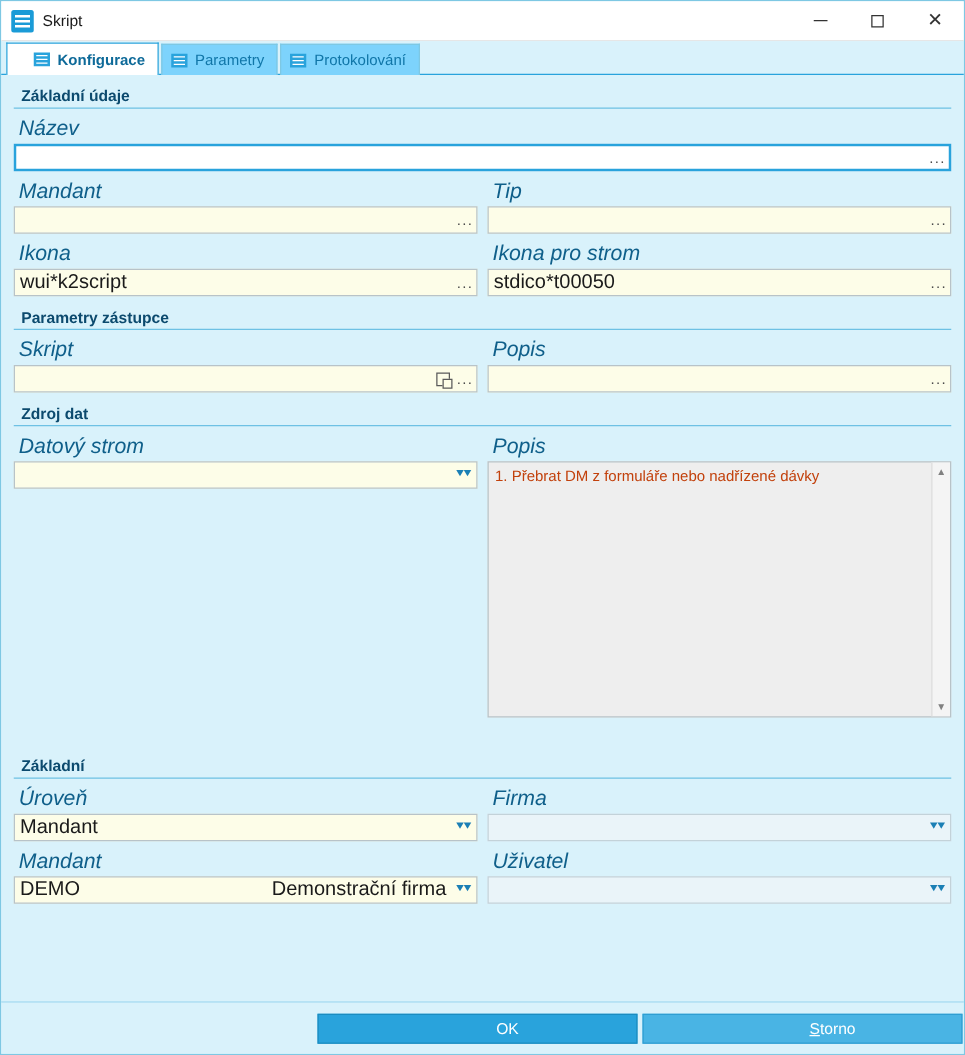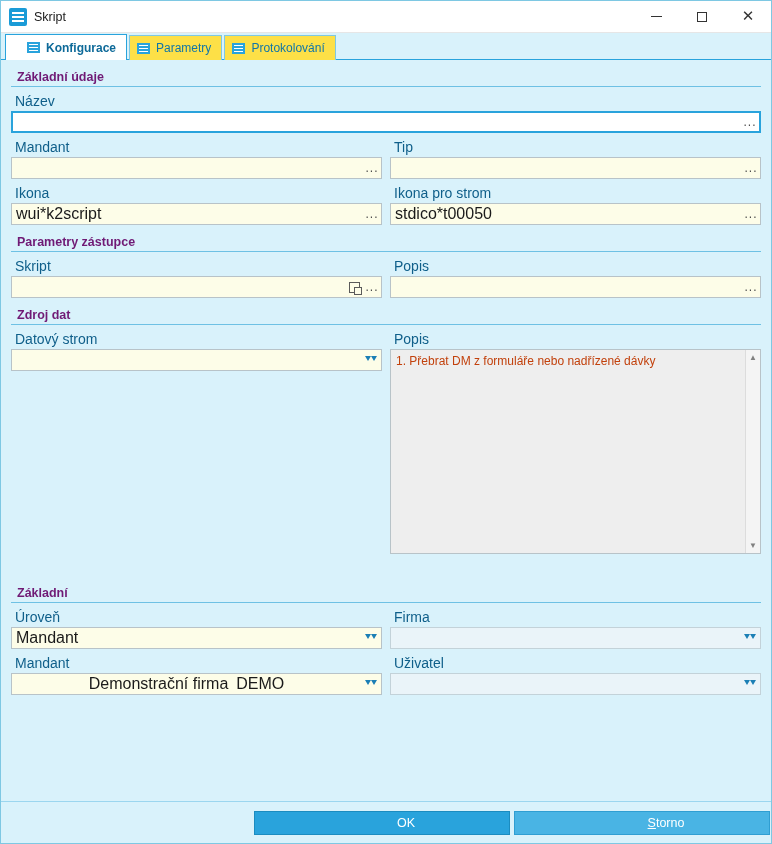--- a/index.html
+++ b/index.html
@@ -61,21 +61,21 @@
     background: #d9f2fb;
     display: flex; align-items: flex-end;
     padding-left: 4px;
     flex: 0 0 27px;
     border-bottom: 1px solid #29a3dc;
   }
   .tab {
     height: 25px;
     display: flex; align-items: center;
     padding: 0 10px 0 7px;
-    background: #fde047;
+    background: #7dd3fc;
     border: 1px solid #7ec8e3;
     border-bottom: none;
     margin-right: 2px;
     color: #1076a8;
     font-size: 12px;
     position: relative;
     top: 1px;
   }
   .tab.active {
     background: #ffffff;
@@ -101,36 +101,37 @@
 
   
   .body {
     flex: 1 1 auto;
     background: #d9f2fb;
     padding: 10px 10px 0 10px;
     position: relative;
     overflow: hidden;
   }
   .section-title {
-    color: #701a75;
+    color: #0c4a6e;
     font-weight: bold;
     font-size: 12.5px;
     padding: 0 0 2px 6px;
     border-bottom: 1px solid #6ec1e4;
     margin-bottom: 6px;
   }
   .section { margin-bottom: 10px; }
   .row { display: flex; gap: 8px; }
   .col { flex: 1 1 0; min-width: 0; }
   .field-label {
     color: #0f5f8a;
-    font-size: 14px;
+    font-size: 17px;
     padding-left: 4px;
     margin-bottom: 2px;
     display: block;
+    font-style: italic;
   }
   .input-wrap {
     display: flex; align-items: center;
     height: 22px;
     background: #fdfde8;
     border: 1px solid #b8c3c8;
     position: relative;
   }
   .input-wrap.focused {
     border: 2px solid #29a3dc;
@@ -415,22 +416,22 @@
               <span class="drop-glyph"></span>
             </div>
           </div>
         </div>
       </div>
 
       <div class="row" style="margin-top:6px;">
         <div class="col">
           <label class="field-label">Mandant</label>
           <div class="input-wrap">
+            <div class="input-txt">DEMO</div>
             <div class="input-txt right">Demonstrační firma</div>
-            <div class="input-txt">DEMO</div>
             <div class="drop-btn">
               <span class="drop-glyph"></span>
             </div>
           </div>
         </div>
         <div class="col">
           <label class="field-label">Uživatel</label>
           <div class="input-wrap disabled">
             <div class="input-txt"></div>
             <div class="drop-btn">

